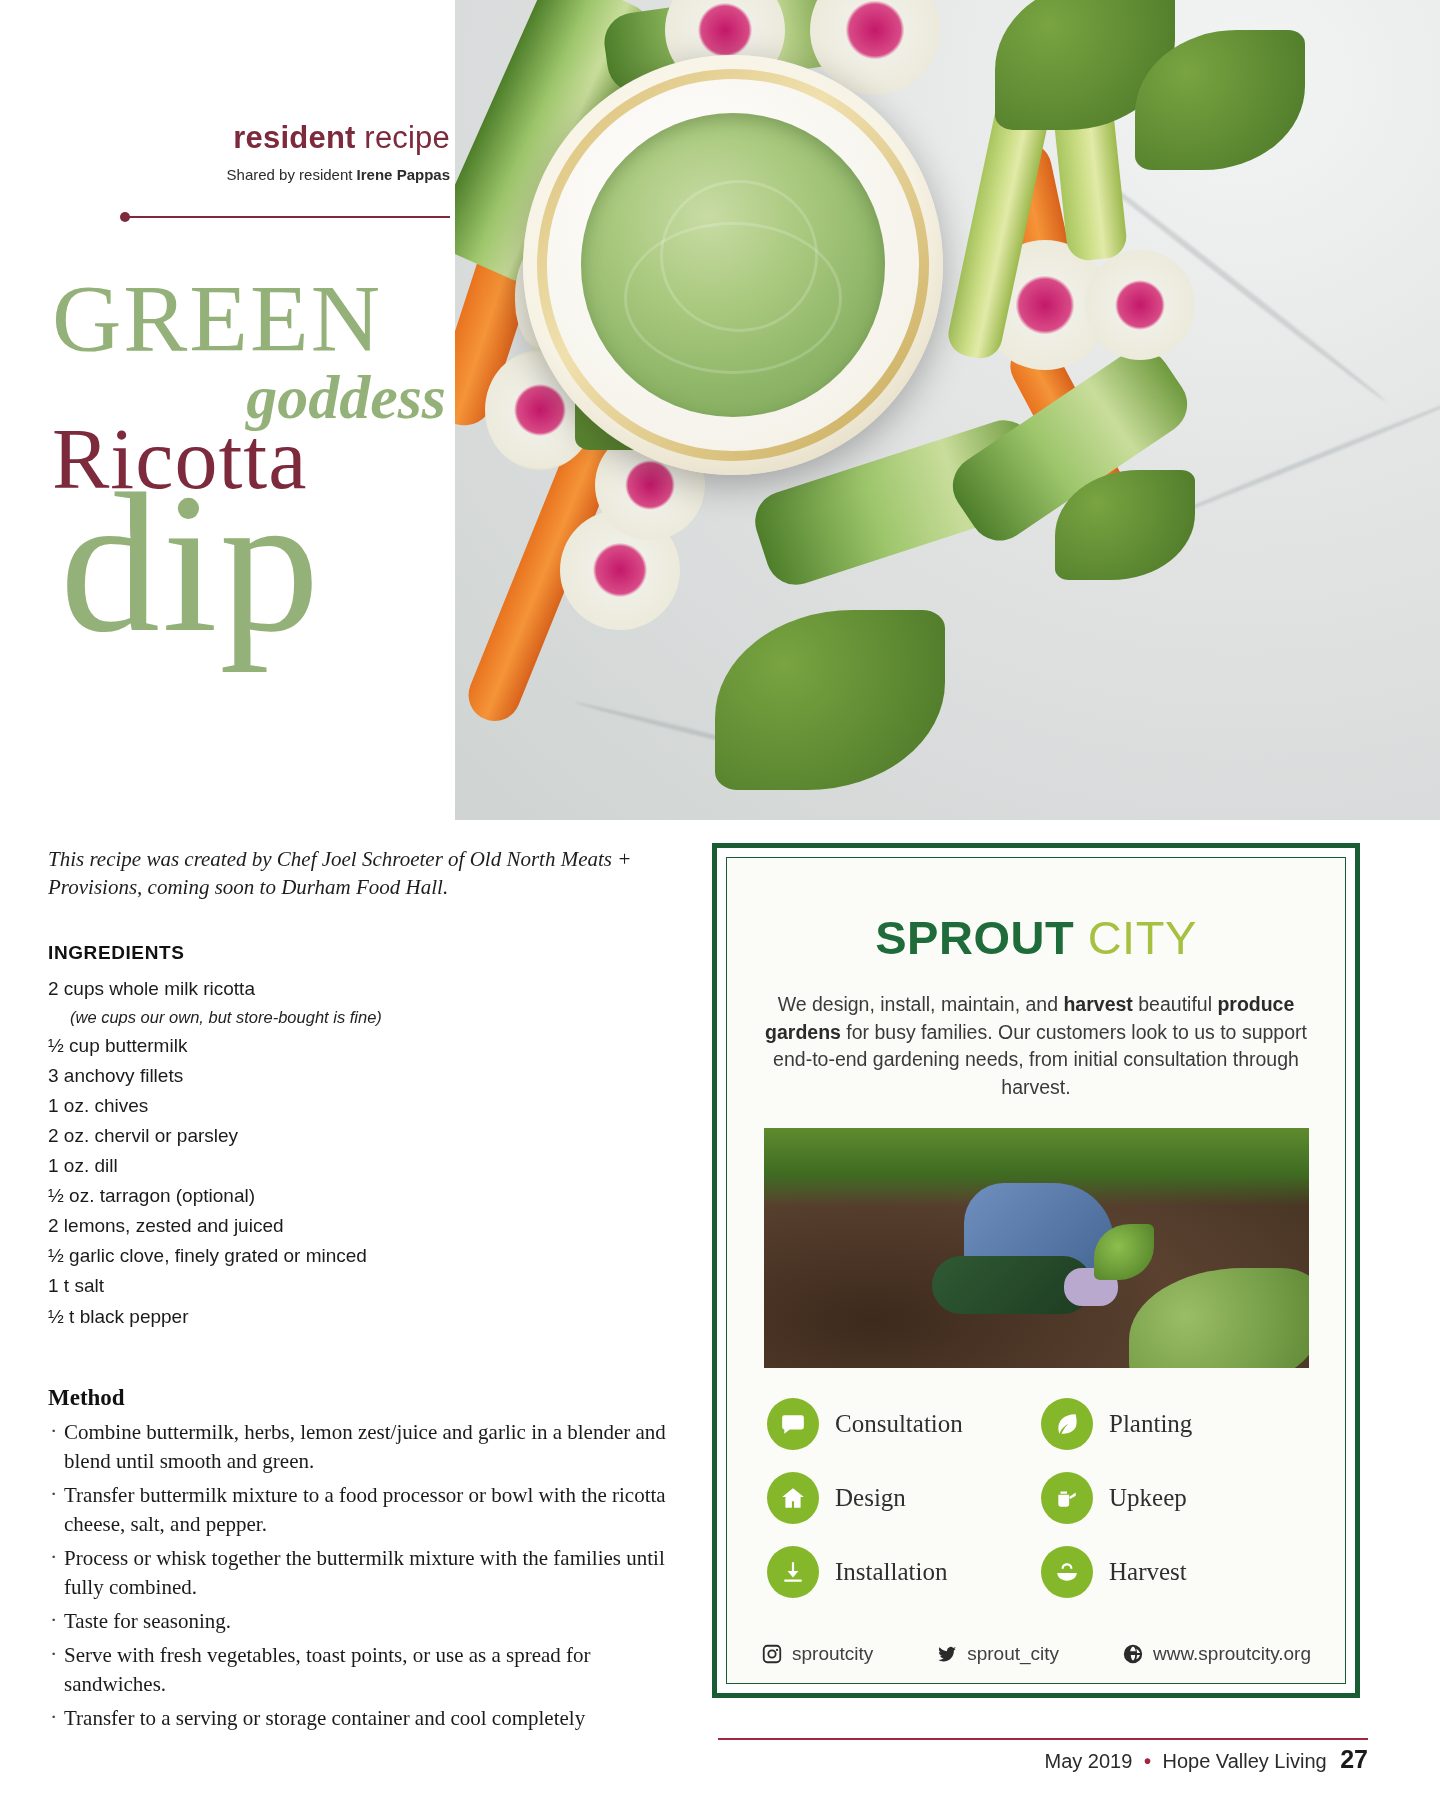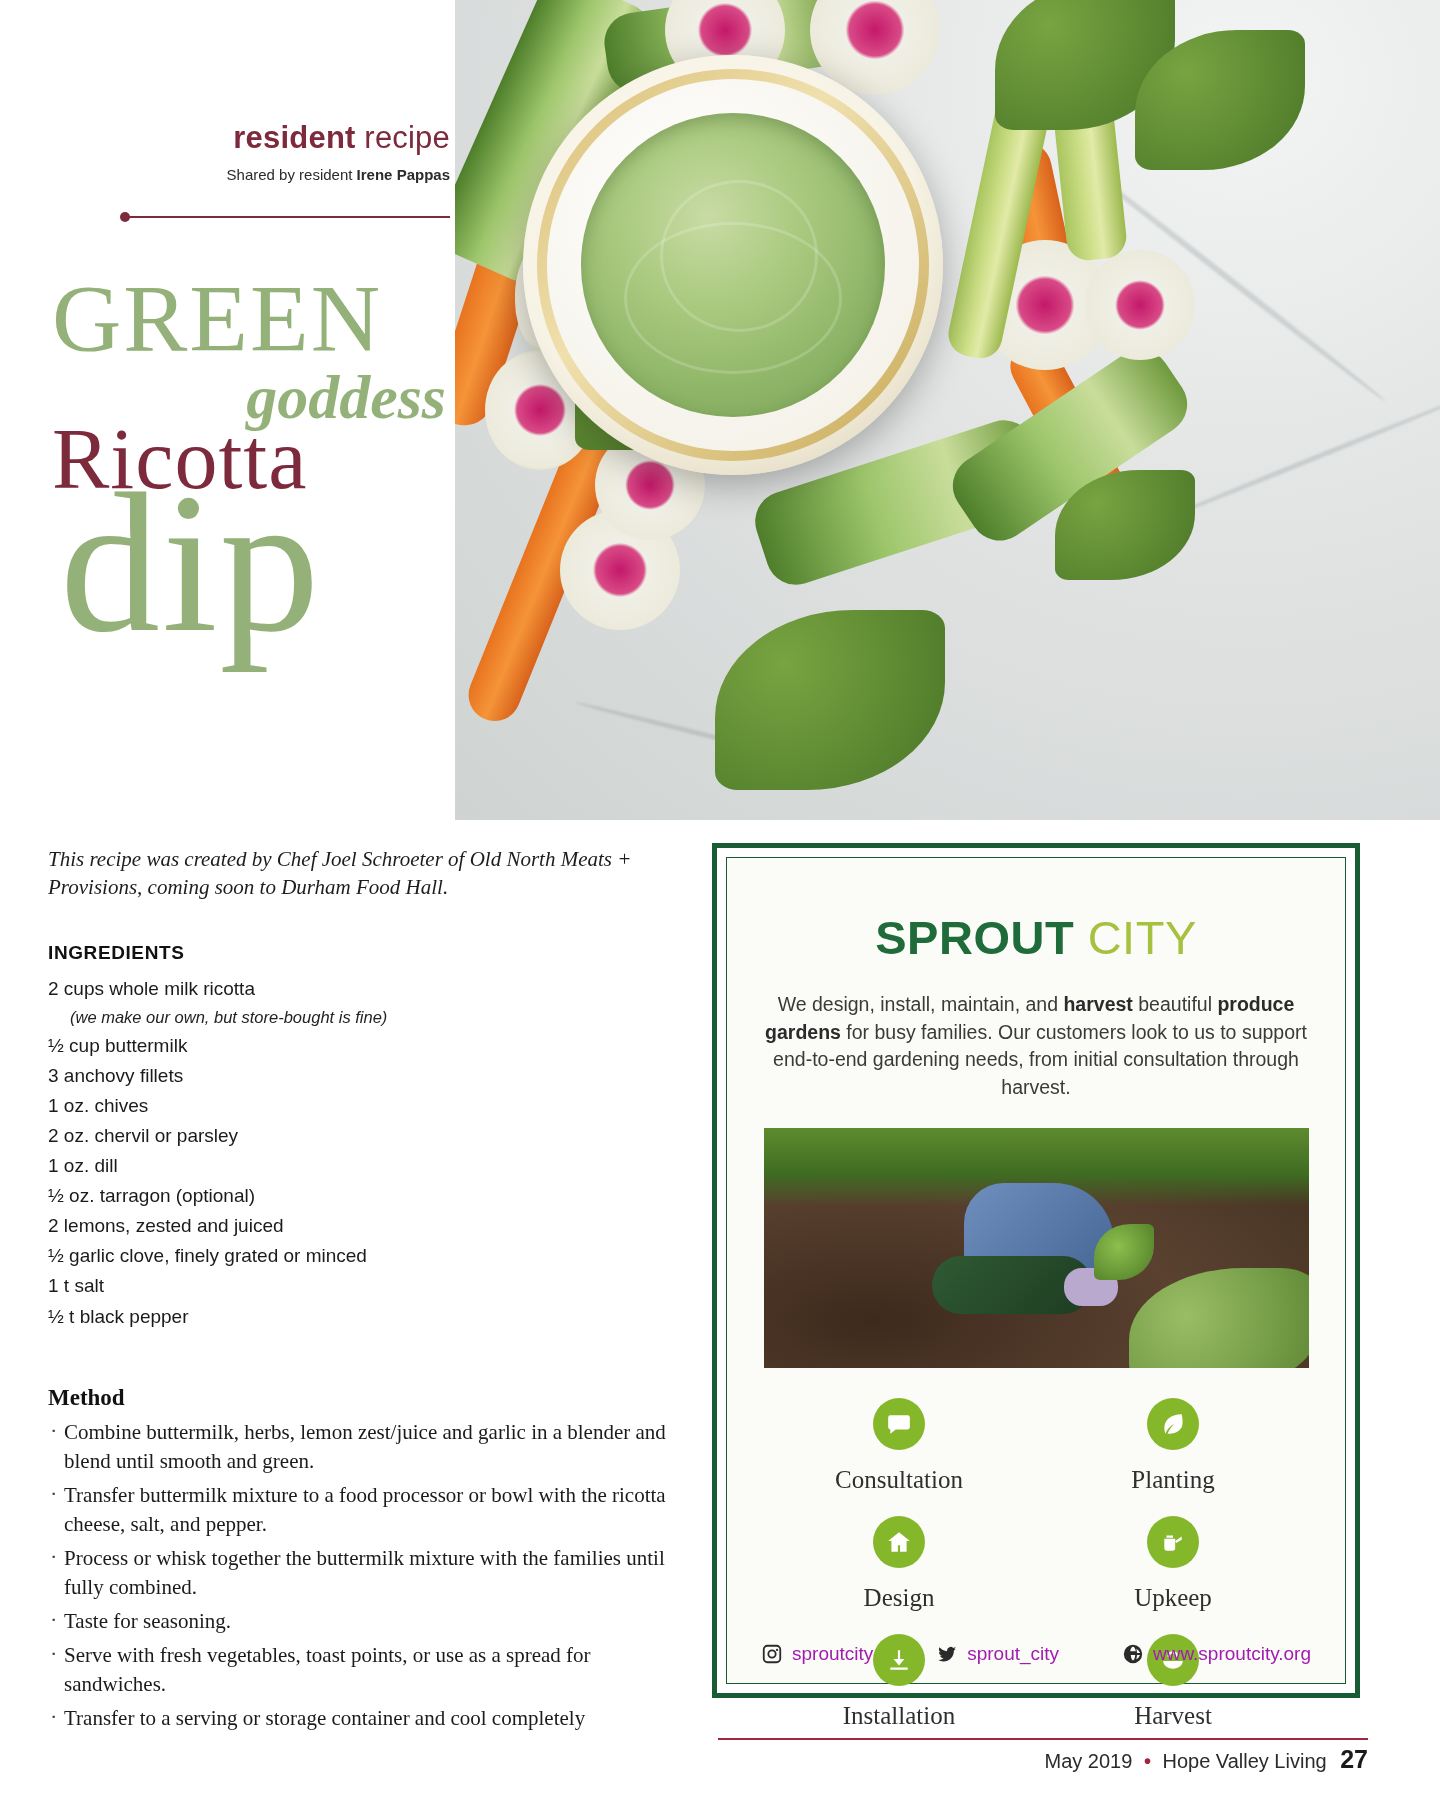--- a/index.html
+++ b/index.html
@@ -335,21 +335,21 @@
   }
 
   .services {
     margin-top: 30px;
     display: grid;
     grid-template-columns: 1fr 1fr;
     row-gap: 22px;
     column-gap: 10px;
     padding: 0 6px;
   }
-  .svc { display: flex; align-items: center; gap: 16px; flex-direction: column; }
+  .svc { display: flex; align-items: center; gap: 16px; }
   .svc-icon {
     width: 52px; height: 52px;
     border-radius: 50%;
     background: #85b72b;
     display: flex; align-items: center; justify-content: center;
     color: #fff;
     flex: 0 0 auto;
   }
   .svc-icon svg { width: 26px; height: 26px; fill: #fff; }
   .svc-label {
@@ -358,21 +358,21 @@
     color: #2f2f2f;
   }
 
   .ad-footer {
     position: absolute;
     left: 34px; right: 34px; bottom: 18px;
     display: flex;
     align-items: center;
     gap: 10px;
     font-size: 19px;
-    color: #a21caf;
+    color: #404040;
   }
   .ad-foot-item { display: flex; align-items: center; gap: 9px; }
   .ad-foot-item svg { width: 22px; height: 22px; fill: #2b2b2b; }
   .ad-foot-sp { flex: 1 1 auto; }
 
   
   .footer-rule {
     position: absolute;
     left: 718px; top: 1738px;
     width: 650px; height: 1.5px;
@@ -457,21 +457,21 @@
     <div class="t-goddess">goddess</div>
     <div class="t-ricotta">Ricotta</div>
     <div class="t-dip">dip</div>
   </div>
 
   <div class="intro">This recipe was created by Chef Joel Schroeter of Old North Meats + Provisions, coming soon to Durham Food Hall.</div>
 
   <div class="ing-head">INGREDIENTS</div>
   <ul class="ing-list">
     <li>2 cups whole milk ricotta</li>
-    <li class="sub">(we make our own, but store-bought is fine)</li>
+    <li class="sub">(we cups our own, but store-bought is fine)</li>
     <li>½ cup buttermilk</li>
     <li>3 anchovy fillets</li>
     <li>1 oz. chives</li>
     <li>2 oz. chervil or parsley</li>
     <li>1 oz. dill</li>
     <li>½ oz. tarragon (optional)</li>
     <li>2 lemons, zested and juiced</li>
     <li>½ garlic clove, finely grated or minced</li>
     <li>1 t salt</li>
     <li>½ t black pepper</li>

